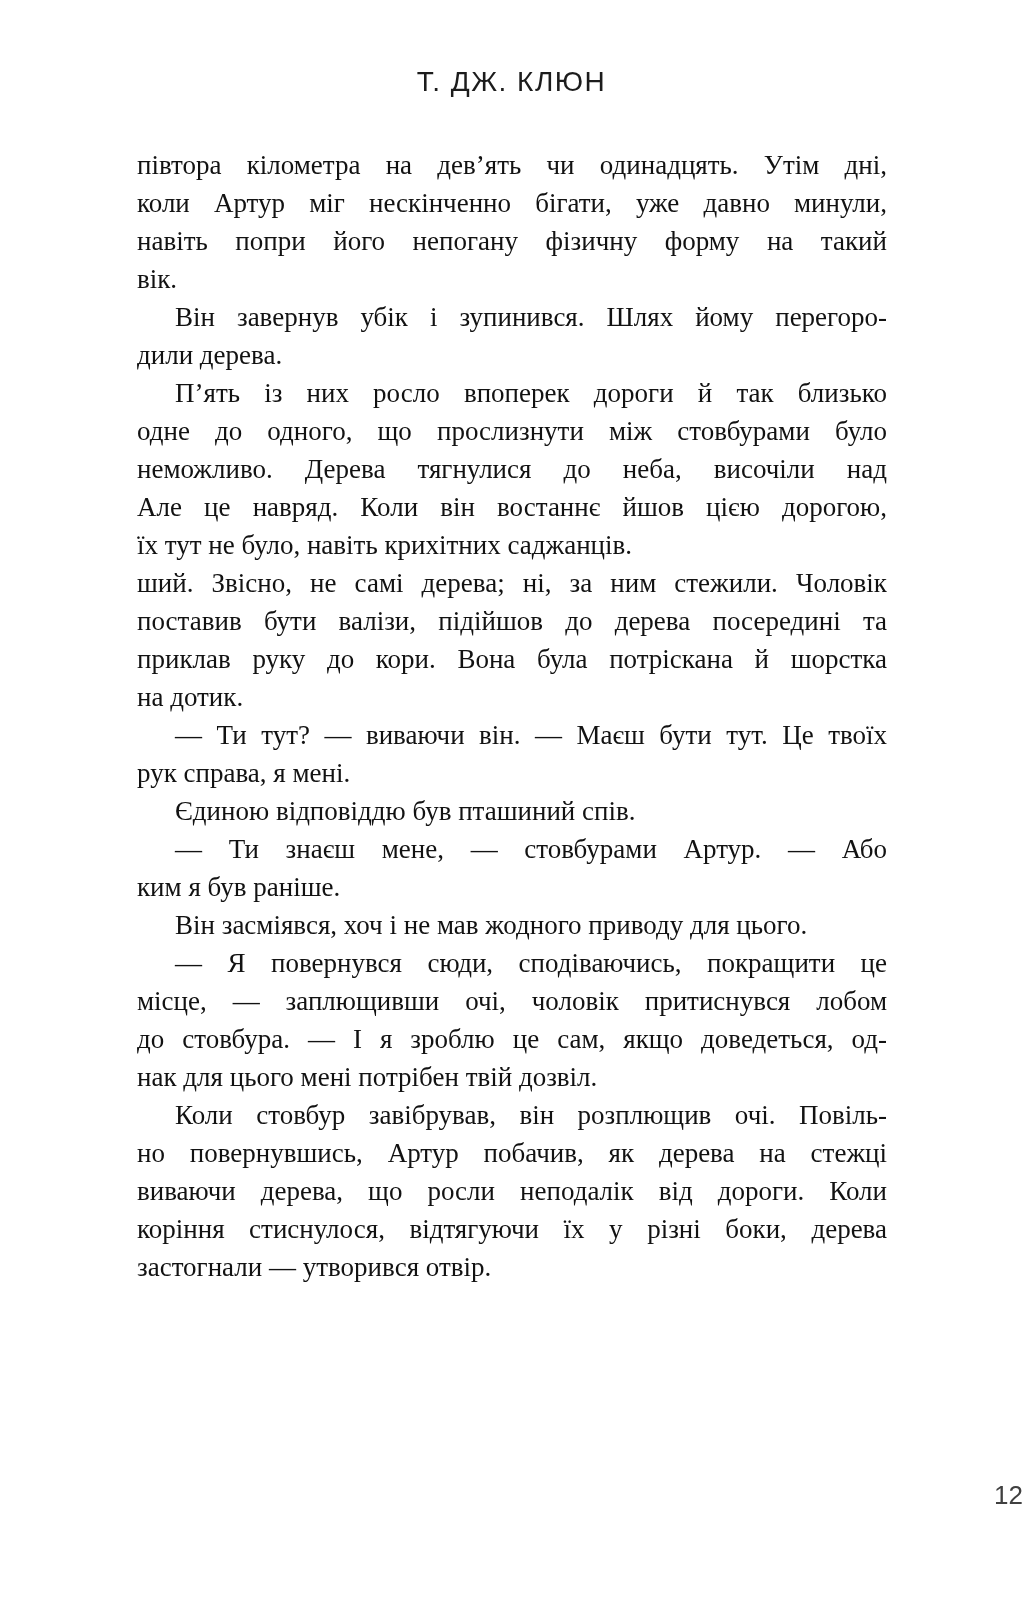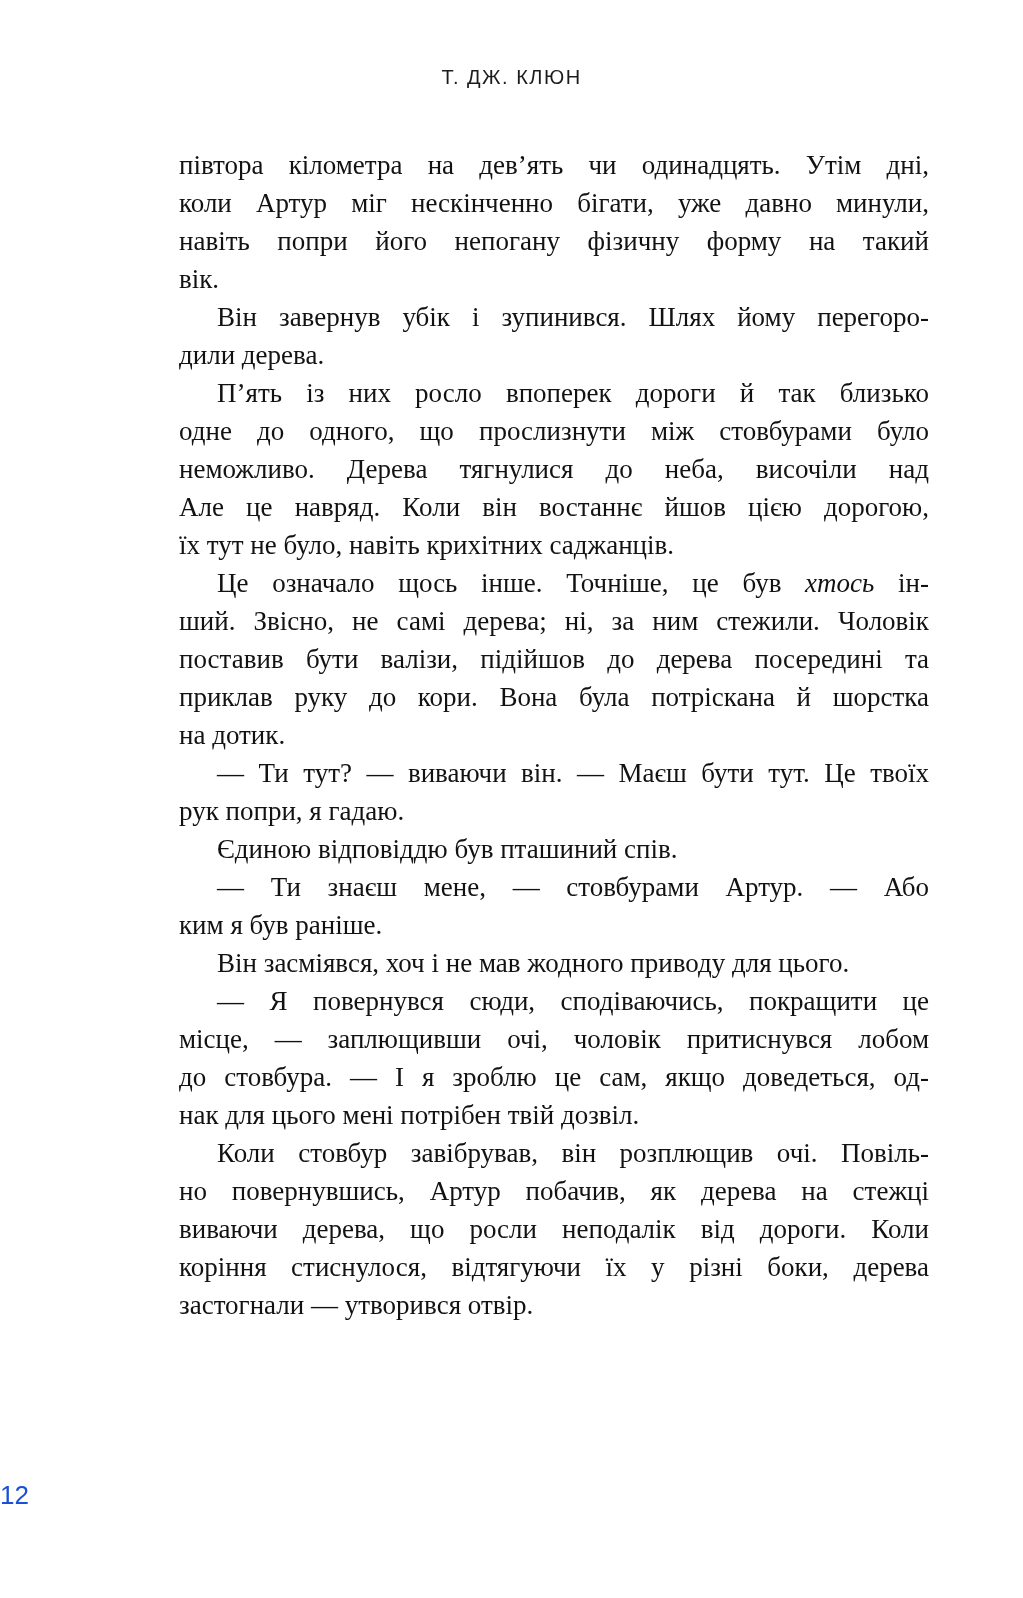--- a/index.html
+++ b/index.html
@@ -14,35 +14,34 @@
     background: #ffffff;
     overflow: hidden;
   }
   .running-head {
     position: absolute;
     top: 66px;
     left: 0;
     right: 0;
     text-align: center;
     font-family: "Liberation Sans", sans-serif;
-    font-size: 20px;
+    font-size: 28px;
     font-weight: 400;
     letter-spacing: 1.5px;
     color: #1c1c1c;
   }
   .text-block {
     position: absolute;
     top: 146px;
     left: 137px;
     width: 750px;
     font-family: "Liberation Serif", serif;
     font-size: 27px;
     line-height: 38px;
     color: #121212;
-    margin-left: 42px;
   }
   .line {
     text-align: justify;
     text-align-last: justify;
     -moz-text-align-last: justify;
   }
   .line.last {
     text-align-last: left;
     -moz-text-align-last: left;
   }
@@ -50,51 +49,50 @@
     text-indent: 38px;
   }
   .italic {
     font-style: italic;
   }
   .page-number {
     position: absolute;
     top: 1480px;
     left: 0;
     right: 0;
-    text-align: left;
+    text-align: right;
     font-family: "Liberation Sans", sans-serif;
     font-size: 26px;
-    color: #1d4ed8;
+    color: #404040;
   }
 </style>
 </head>
 <body>
 
 <div class="page">
   <div class="running-head">Т. ДЖ. КЛЮН</div>
 
   <div class="text-block">
       <div class="line"><span>півтора кілометра на дев’ять чи одинадцять. Утім дні,</span></div>
       <div class="line"><span>коли Артур міг нескінченно бігати, уже давно минули,</span></div>
       <div class="line"><span>навіть попри його непогану фізичну форму на такий</span></div>
       <div class="line last"><span>вік.</span></div>
       <div class="line indent"><span>Він завернув убік і зупинився. Шлях йому перегоро-</span></div>
       <div class="line last"><span>дили дерева.</span></div>
       <div class="line indent"><span>П’ять із них росло впоперек дороги й так близько</span></div>
       <div class="line"><span>одне до одного, що прослизнути між стовбурами було</span></div>
       <div class="line"><span>неможливо. Дерева тягнулися до неба, височіли над</span></div>
       <div class="line"><span>Але це навряд. Коли він востаннє йшов цією дорогою,</span></div>
       <div class="line last"><span>їх тут не було, навіть крихітних саджанців.</span></div>
-      <div class="line indent"><span>Це означало щось інше. Точніше, це був </span><span class="italic">хтось</span><span> ін-</span></div>
       <div class="line"><span>ший. Звісно, не самі дерева; ні, за ним стежили. Чоловік</span></div>
       <div class="line"><span>поставив бути валізи, підійшов до дерева посередині та</span></div>
       <div class="line"><span>приклав руку до кори. Вона була потріскана й шорстка</span></div>
       <div class="line last"><span>на дотик.</span></div>
       <div class="line indent"><span>— Ти тут? — виваючи він. — Маєш бути тут. Це твоїх</span></div>
-      <div class="line last"><span>рук попри, я гадаю.</span></div>
+      <div class="line last"><span>рук справа, я мені.</span></div>
       <div class="line last indent"><span>Єдиною відповіддю був пташиний спів.</span></div>
       <div class="line indent"><span>— Ти знаєш мене, — стовбурами Артур. — Або</span></div>
       <div class="line last"><span>ким я був раніше.</span></div>
       <div class="line last indent"><span>Він засміявся, хоч і не мав жодного приводу для цього.</span></div>
       <div class="line indent"><span>— Я повернувся сюди, сподіваючись, покращити це</span></div>
       <div class="line"><span>місце, — заплющивши очі, чоловік притиснувся лобом</span></div>
       <div class="line"><span>до стовбура. — І я зроблю це сам, якщо доведеться, од-</span></div>
       <div class="line last"><span>нак для цього мені потрібен твій дозвіл.</span></div>
       <div class="line indent"><span>Коли стовбур завібрував, він розплющив очі. Повіль-</span></div>
       <div class="line"><span>но повернувшись, Артур побачив, як дерева на стежці</span></div>

